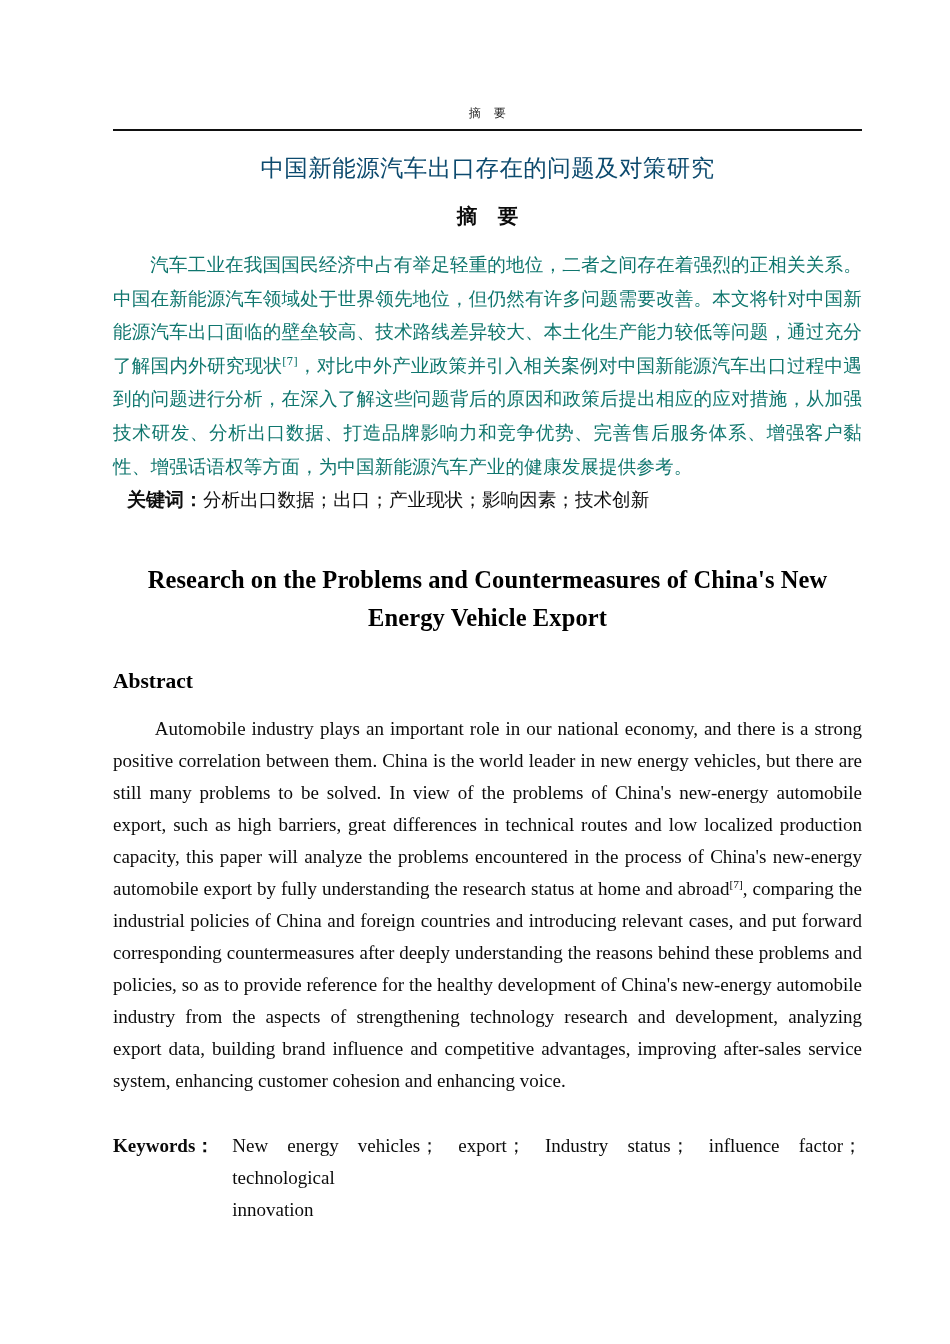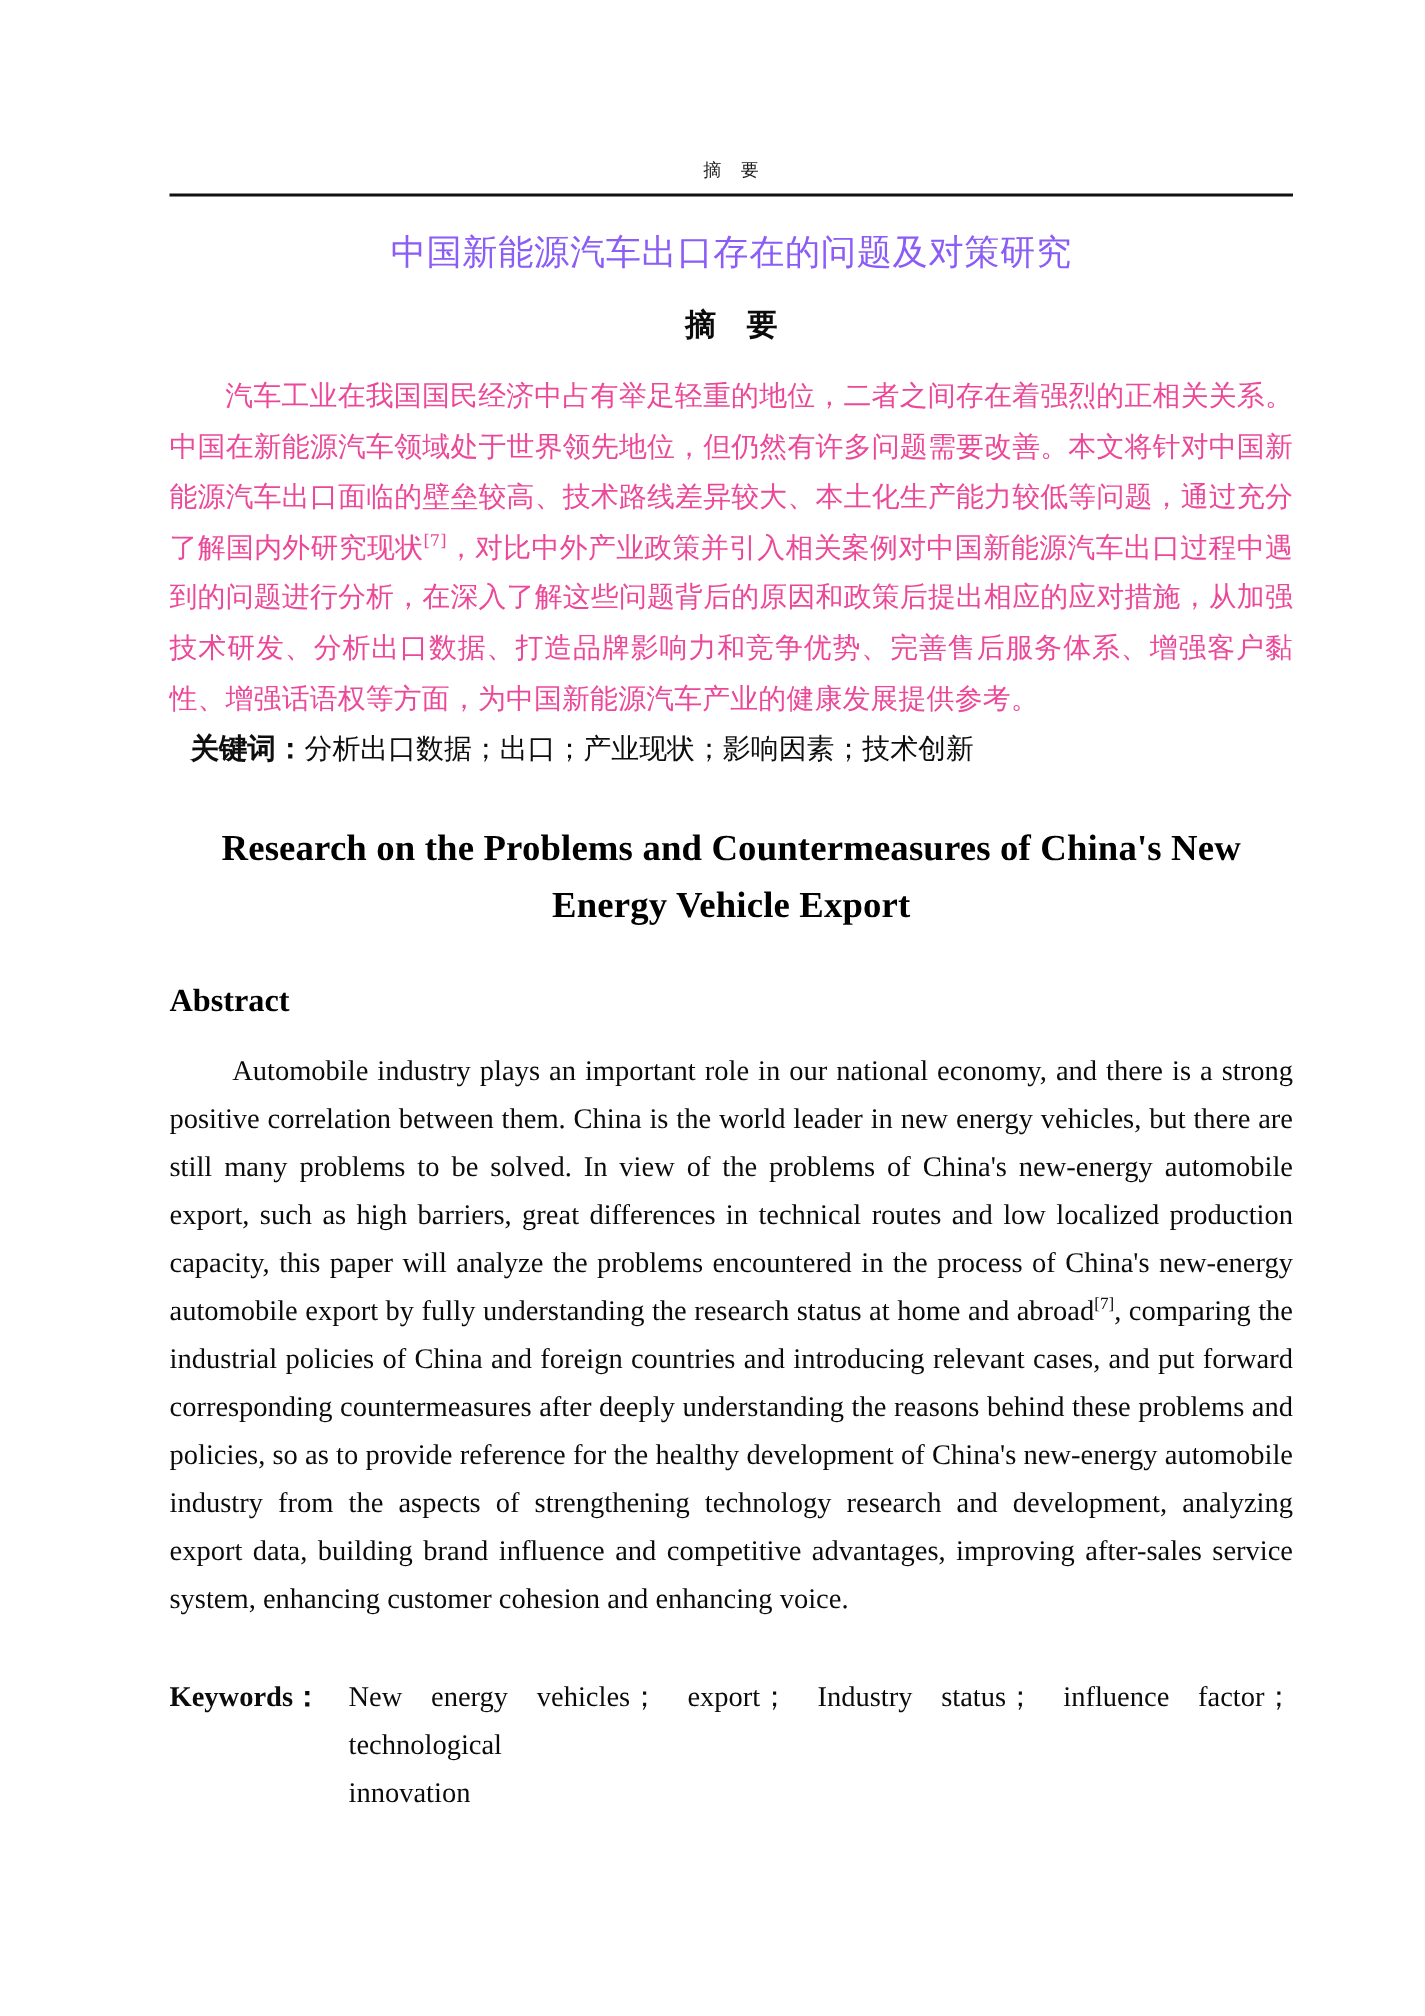--- a/index.html
+++ b/index.html
@@ -55,21 +55,21 @@
 
   
   .cn-title {
     text-align: center;
     font-family: "DejaVu Sans", "Liberation Sans", sans-serif;
     font-size: 23.5px;
     font-weight: 400;
     letter-spacing: 0.4px;
     line-height: 36px;
     margin: 10px 0 0 0;
-    color: #8b5cf6;
+    color: #0c4a6e;
   }
 
   
   .cn-heading {
     text-align: center;
     font-family: "DejaVu Sans", "Liberation Sans", sans-serif;
     font-size: 20.5px;
     font-weight: 700;
     line-height: 32px;
     margin: 14px 0 0 0;
@@ -78,21 +78,21 @@
 
   
   .cn-body {
     font-family: "DejaVu Serif", "Liberation Serif", serif;
     font-size: 18.6px;
     line-height: 33.6px;
     text-align: justify;
     text-justify: inter-ideograph;
     text-indent: 2em;
     margin: 16px 0 0 0;
-    color: #ec4899;
+    color: #0f766e;
     letter-spacing: 0.1px;
     word-spacing: -0.5px;
   }
   .cn-body sup {
     font-size: 0.58em;
     vertical-align: super;
     line-height: 0;
   }
 
   
@@ -110,21 +110,21 @@
     margin-left: 14px;
   }
 
   
   .en-title {
     text-align: center;
     font-family: "Liberation Serif", "DejaVu Serif", serif;
     font-weight: 700;
     font-size: 24.5px;
     line-height: 38px;
-    margin: 30px 0 0 0;
+    margin: 44px 0 0 0;
     letter-spacing: 0.1px;
     color: #000000;
   }
 
   
   .en-heading {
     font-family: "Liberation Serif", "DejaVu Serif", serif;
     font-weight: 700;
     font-size: 21.5px;
     line-height: 32px;

